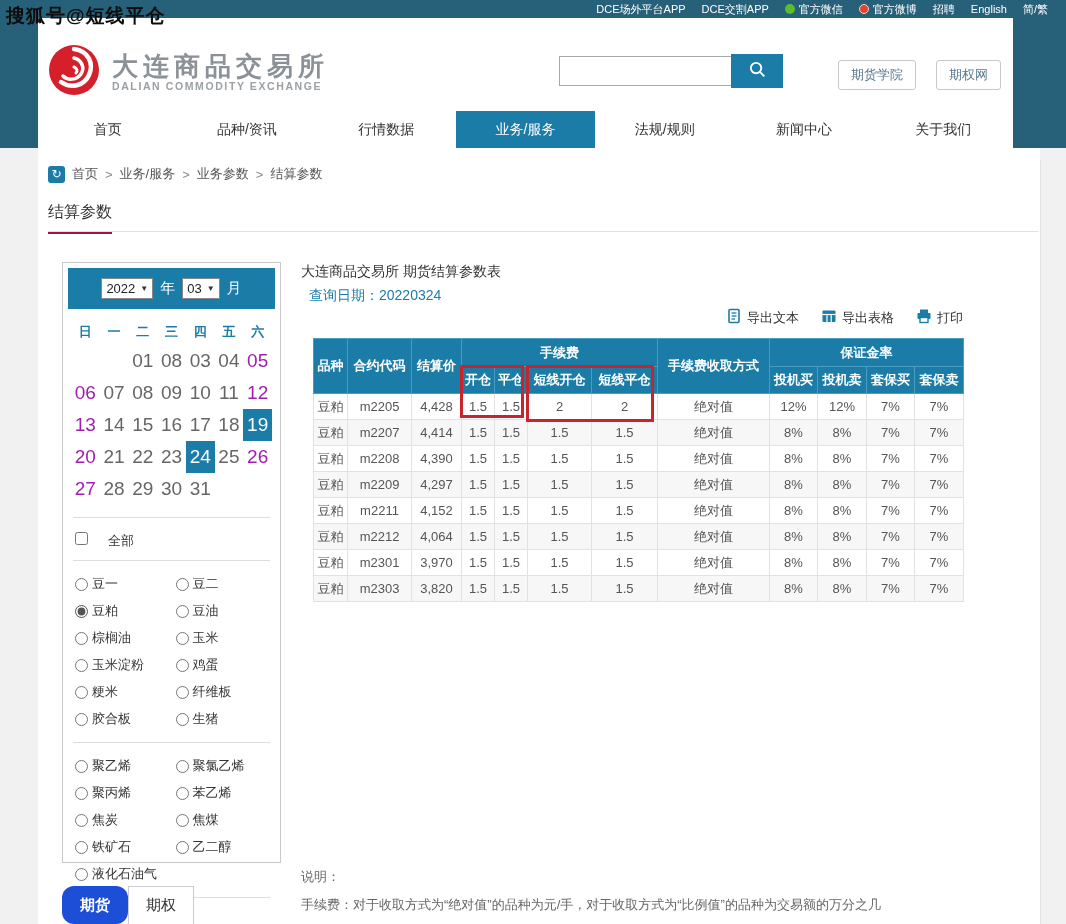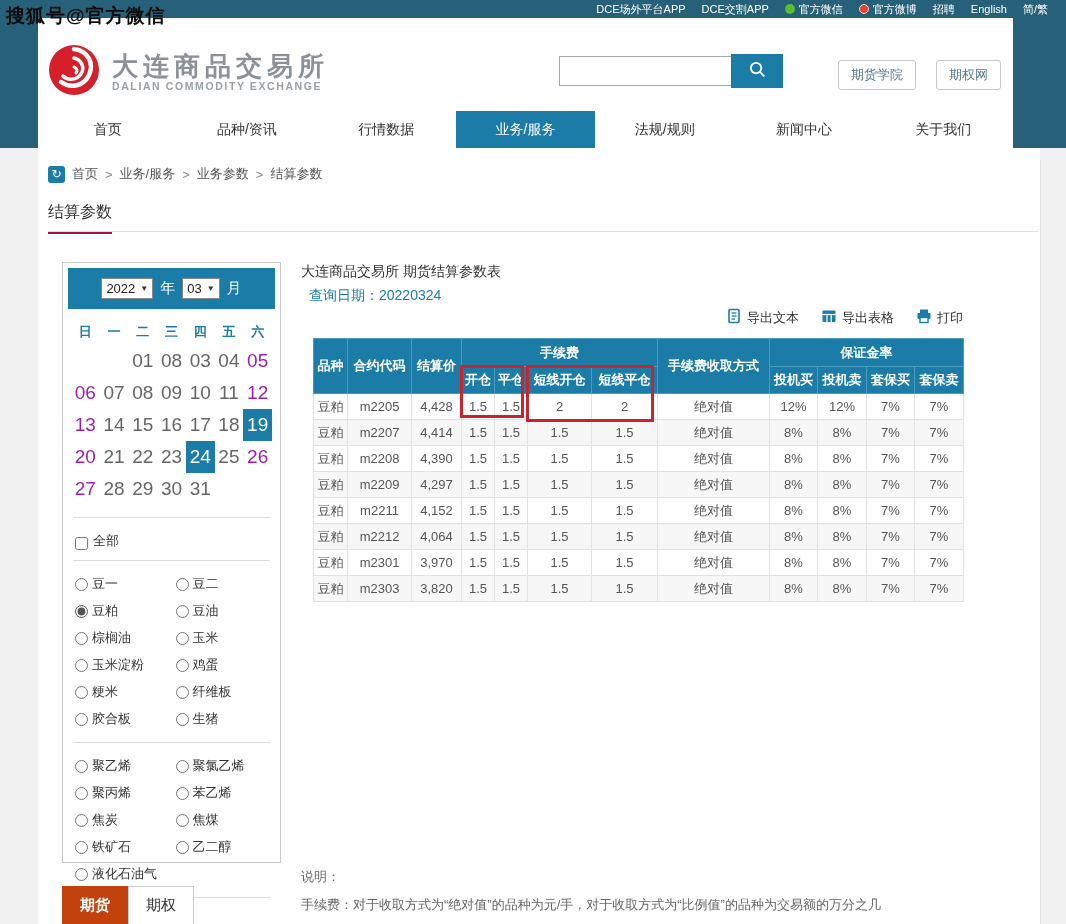--- a/index.html
+++ b/index.html
@@ -62,29 +62,29 @@
   .cal-select .arrow { font-size:8px; color:#333; }
   .cal-weekdays { display:grid; grid-template-columns:repeat(7,1fr); padding:9px 8px 2px 8px;
     color:#1b7ca8; font-size:13px; font-weight:bold; text-align:center; }
   .cal-grid { display:grid; grid-template-columns:repeat(7,1fr); padding:2px 8px 6px 8px; }
   .cal-cell { height:32px; display:flex; align-items:center; justify-content:center;
     font-size:19px; color:#666; cursor:pointer; }
   .cal-cell.weekend { color:#a21caf; }
   .cal-cell.selected { background:#1b7ca8; color:#fff; }
   .cal-cell.empty { cursor:default; }
   .panel-divider { border-top:1px solid #ddd; margin:6px 10px; }
-  .all-row { display:flex; align-items:flex-end; gap:5px; padding:8px 0 4px 12px; font-size:13px; color:#333; }
+  .all-row { display:flex; align-items:flex-start; gap:20px; padding:8px 0 4px 12px; font-size:13px; color:#333; }
   .radio-grid { display:grid; grid-template-columns:1fr 1fr; row-gap:9px; padding:8px 4px 8px 12px; }
   .radio-item { display:flex; align-items:center; gap:4px; font-size:13px; color:#333; cursor:pointer; white-space:nowrap; }
   input[type=radio], input[type=checkbox] { width:13px; height:13px; accent-color:#555; }
   
   .bottom-tabs { position:absolute; top:886px; left:62px; display:flex; }
   .btab { width:66px; height:38px; display:flex; align-items:center; justify-content:center;
     font-size:15px; cursor:pointer; }
-  .btab.active { background:#c2410c; color:#fff; font-weight:bold; }
+  .btab.active { background:#1d4ed8; color:#fff; font-weight:bold;border-radius:12px; }
   .btab.inactive { background:#fff; border:1px solid #ccc; border-bottom:none; color:#333; }
   
   .main-title { position:absolute; top:263px; left:301px; font-size:14px; color:#333; }
   .query-row { position:absolute; top:287px; left:309px; font-size:14px; color:#1b7ca8; }
   .actions { position:absolute; top:308px; left:313px; width:650px; display:flex;
     justify-content:flex-end; gap:22px; }
   .action { display:flex; align-items:center; gap:5px; font-size:13px; color:#333; cursor:pointer; }
   .action svg { width:16px; height:16px; }
   
   .table-wrap { position:absolute; top:338px; left:313px; width:650px; }
@@ -171,21 +171,21 @@
         <div class="nav-item">新闻中心</div>
         <div class="nav-item">关于我们</div>
       </div>
   </div>
 </div>
 
 <div class="side-strip-left"></div>
 <div class="side-strip-right"></div>
 <div class="right-rule"></div>
 
-<div class="watermark">搜狐号@官方微信</div>
+<div class="watermark">搜狐号@短线平仓</div>
 
 <div class="breadcrumb" id="breadcrumb">
     <span class="crumb-icon">↻</span>
     <span>首页</span>
     <span class="crumb-sep">&gt;</span>
     <span>业务/服务</span>
     <span class="crumb-sep">&gt;</span>
     <span>业务参数</span>
     <span class="crumb-sep">&gt;</span>
     <span>结算参数</span>

